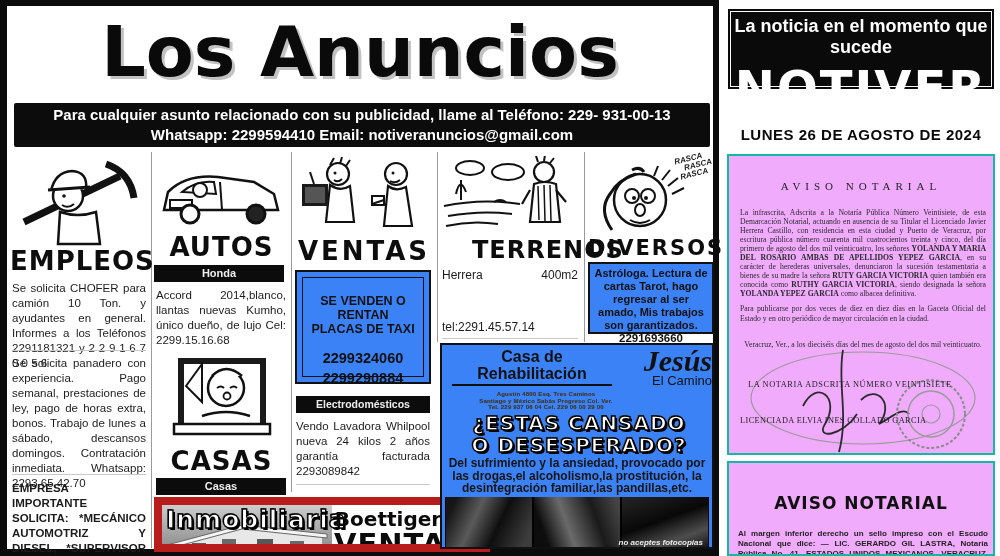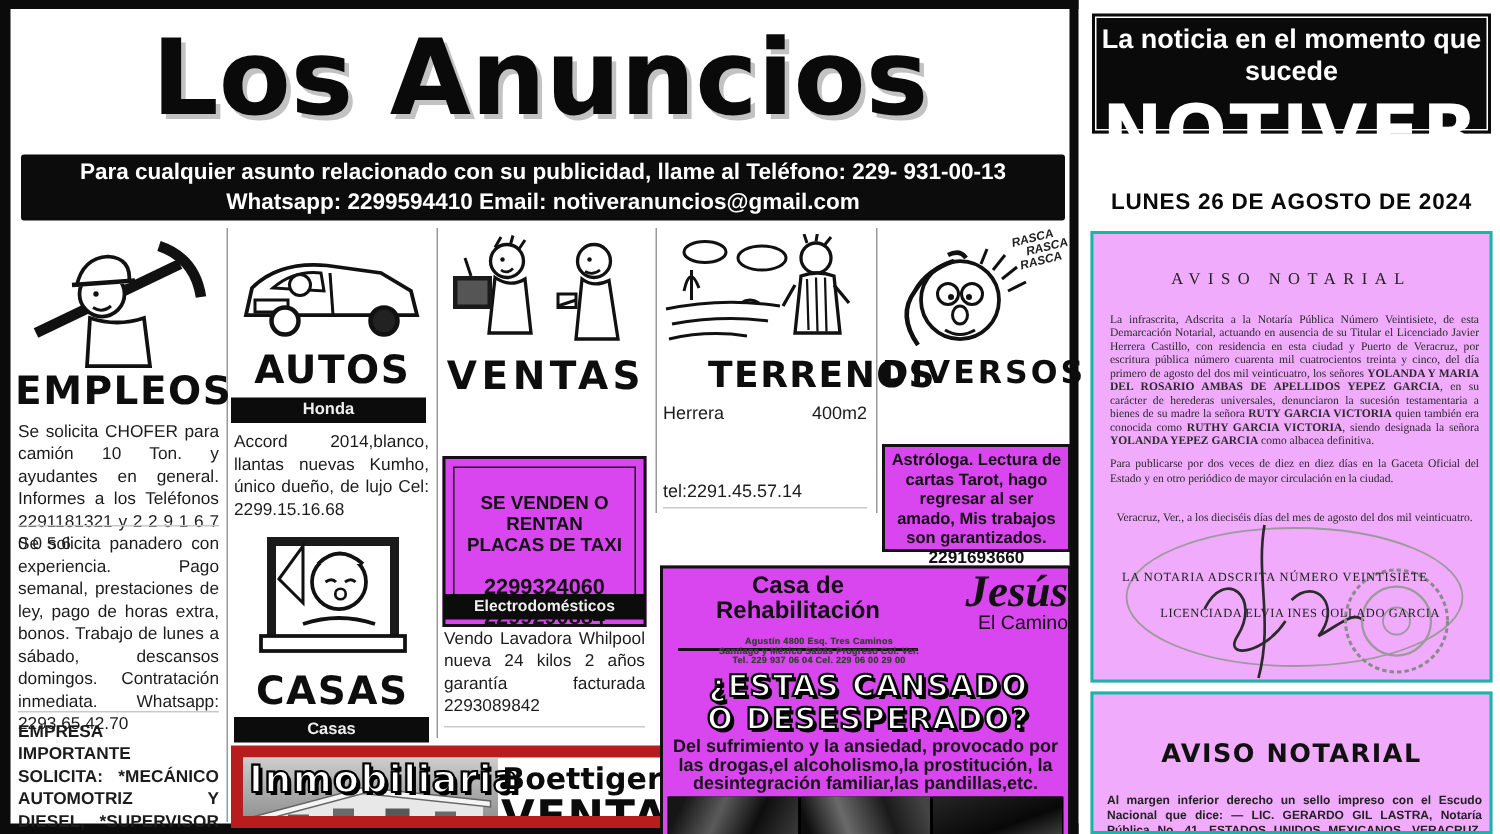--- a/index.html
+++ b/index.html
@@ -22,21 +22,21 @@
     font-size:48px;line-height:52px;letter-spacing:2px;margin-top:4px;}
   .notiver-date{text-align:center;font-weight:bold;font-size:15px;letter-spacing:0.5px;color:#0a0a0a;}
   
   .vline{width:1px;background:#9a9a9a;}
   .hline{height:1px;background:#c9c9c9;}
   .col-title{font-family:"DejaVu Sans","Liberation Sans",sans-serif;font-weight:bold;
     text-align:center;color:#0d0d0d;letter-spacing:1px;white-space:nowrap;}
   .cat-bar{background:#0c0c0c;color:#eee;text-align:center;font-size:11px;line-height:17px;
     font-weight:bold;}
   .adtext{font-size:11.5px;line-height:15px;text-align:justify;color:#1c1c1c;font-weight:500;}
-  .boxed{border:2.5px solid #111;box-sizing:border-box;background:#d946ef;margin-top:34px;}
+  .boxed{border:2.5px solid #111;box-sizing:border-box;background:#3b82f6;}
   .inner-frame{border:1.5px solid #111;box-sizing:border-box;}
   .center{text-align:center;}
   .b9{font-weight:bold;}
   
   .outline-txt{font-family:"DejaVu Sans","Liberation Sans",sans-serif;font-weight:bold;color:#fff;
     -webkit-text-stroke:1.4px #000;text-shadow:2px 2px 0 #000,-1px -1px 0 #555;
     letter-spacing:1px;white-space:nowrap;}
   .photo-panel{flex:1;margin:0 1px;}
   
   .serif{font-family:"Liberation Serif","DejaVu Serif",serif;}
@@ -209,21 +209,21 @@
       <path d="M40 10 Q48 6 52 12" fill="none" stroke="#111" stroke-width="3"></path>
     </svg>
     <div class="abs col-title" style="left:0;top:84px;width:126px;font-size:21px;letter-spacing:2px;">DIVERSOS</div>
     <div class="abs boxed" style="left:0px;top:110px;width:126px;height:72px;padding:3px 4px;">
       <div class="center b9" style="font-size:11px;line-height:13px;">Astróloga. Lectura de cartas Tarot, hago regresar al ser amado, Mis trabajos son garantizados.</div>
       <div class="center b9" style="font-size:11.5px;">2291693660</div>
     </div>
   </div>
 
   <div class="abs boxed" style="left:440px;top:343px;width:274px;height:206px;overflow:hidden;">
-    <div class="abs" style="left:10px;top:4px;width:160px;text-align:center;border-bottom:2px solid #111;padding-bottom:16px;">
+    <div class="abs" style="left:10px;top:4px;width:160px;text-align:center;border-bottom:2px solid #111;padding-bottom:2px;">
       <div style="font-size:16px;font-weight:bold;line-height:16px;">Casa de</div>
       <div style="font-size:16px;font-weight:bold;line-height:17px;">Rehabilitación</div>
     </div>
     <div class="abs" style="left:176px;top:0px;width:94px;text-align:right;">
       <div class="serif" style="font-size:30px;font-style:italic;font-weight:bold;line-height:32px;">Jesús</div>
       <div style="font-size:13px;font-weight:normal;margin-top:-4px;">El Camino</div>
     </div>
     <div class="abs fineprint" style="left:4px;top:46px;width:200px;">
       <div>Agustín 4800 Esq. Tres Caminos</div>
       <div>Santiago y México Sabás Progreso Col. Ver.</div>
@@ -250,21 +250,21 @@
     <svg class="abs" style="left:16px;top:192px;" width="240" height="106" viewBox="0 0 240 106">
       <ellipse cx="118" cy="50" rx="112" ry="46" fill="none" stroke="#9a9a9a" stroke-width="1.2"></ellipse>
       <path d="M98 2 C 92 36, 104 66, 94 104" fill="none" stroke="#2b2b2b" stroke-width="1.8"></path>
       <path d="M58 58 C 72 30, 96 50, 80 76 C 70 92, 98 88, 112 66" fill="none" stroke="#2b2b2b" stroke-width="1.8"></path>
       <path d="M116 52 C 132 36, 150 56, 134 76 C 146 70, 158 58, 164 66" fill="none" stroke="#2b2b2b" stroke-width="1.8"></path>
       <circle cx="186" cy="66" r="34" fill="none" stroke="#8a8a8a" stroke-width="2" stroke-dasharray="3 2"></circle>
       <circle cx="186" cy="66" r="23" fill="none" stroke="#9a9a9a" stroke-width="1.5"></circle>
       <circle cx="186" cy="66" r="9" fill="none" stroke="#9a9a9a" stroke-width="1.2"></circle>
     </svg>
     <div class="abs" style="left:11px;top:224px;width:220px;font-size:8.3px;text-align:center;letter-spacing:0.6px;color:#222;">LA NOTARIA ADSCRITA NÚMERO VEINTISIETE</div>
-    <div class="abs" style="left:11px;top:248px;width:220px;font-size:8.3px;text-align:right;letter-spacing:0.4px;color:#222;">LICENCIADA ELVIA INES COLLADO GARCIA</div>
+    <div class="abs" style="left:11px;top:260px;width:220px;font-size:8.3px;text-align:left;letter-spacing:0.4px;color:#222;">LICENCIADA ELVIA INES COLLADO GARCIA</div>
   </div>
 
   <div class="abs aviso-box" style="left:727px;top:461px;width:268px;height:95px;">
     <div class="center" style="margin-top:30px;font-family:'DejaVu Sans','Liberation Sans',sans-serif;font-weight:bold;font-size:17px;letter-spacing:1px;color:#111;">AVISO NOTARIAL</div>
     <div class="abs" style="left:9px;top:66px;width:250px;font-size:8px;line-height:10px;font-weight:bold;text-align:justify;color:#222;">Al margen inferior derecho un sello impreso con el Escudo Nacional que dice: — LIC. GERARDO GIL LASTRA, Notaría Pública No. 41, ESTADOS UNIDOS MEXICANOS, VERACRUZ, VER., ESTADO DE VERACRUZ  DE IGNACIO DE LA LLAVE.—</div>
   </div>
 
 </div>
 
 </body></html>

